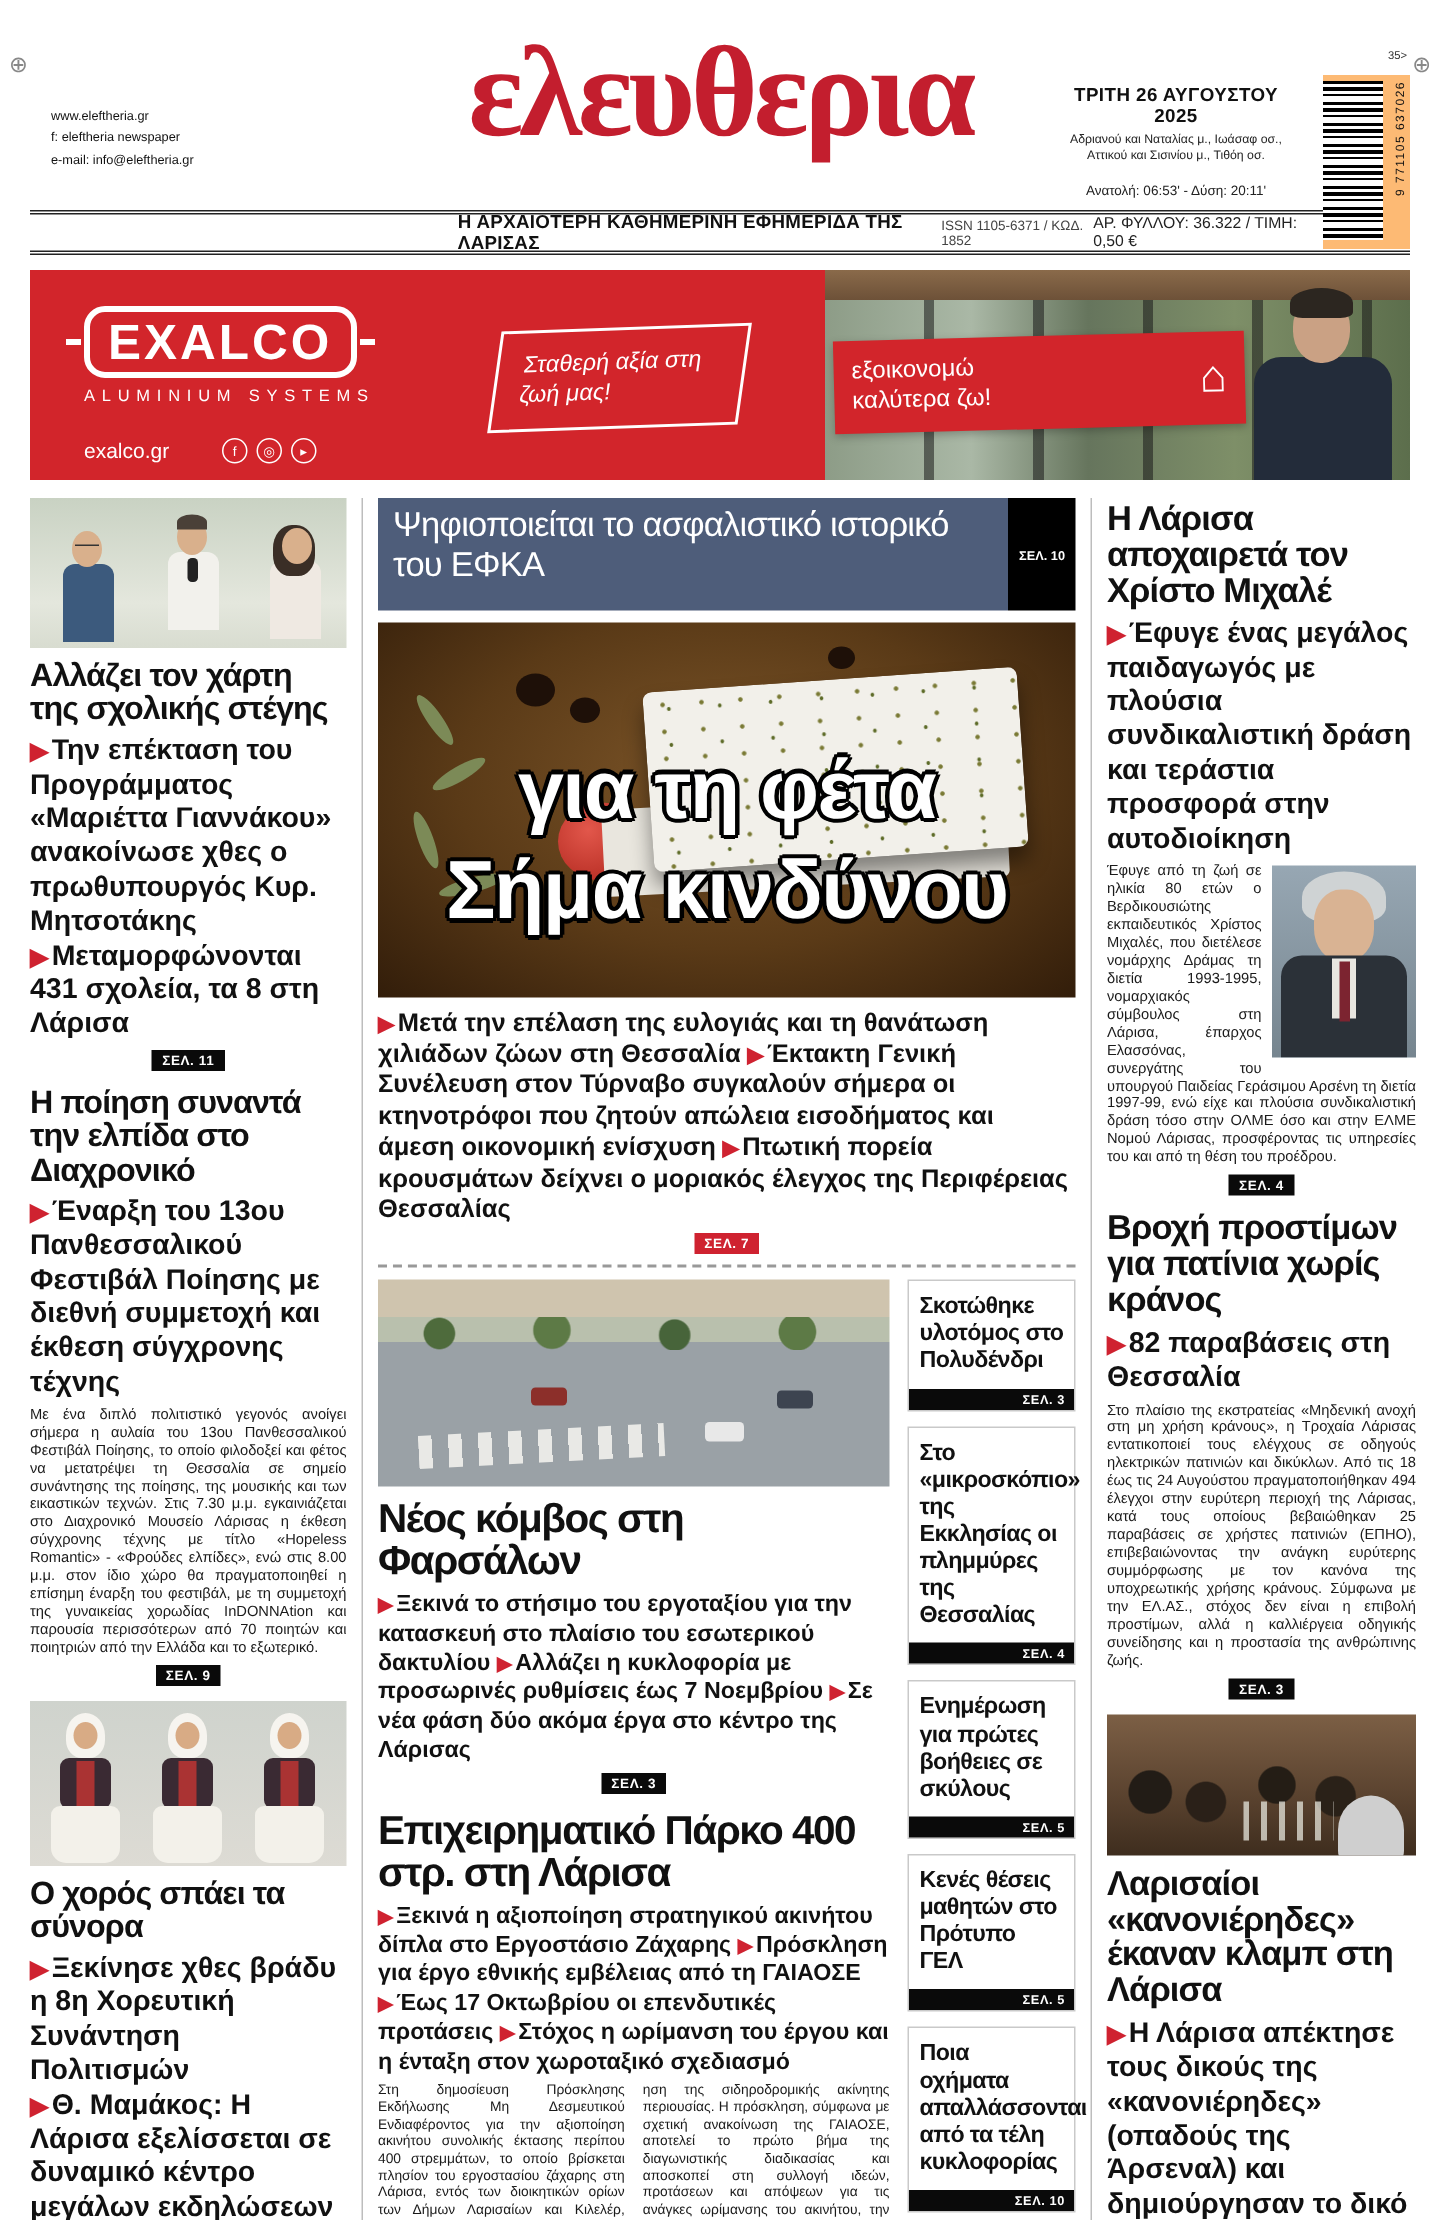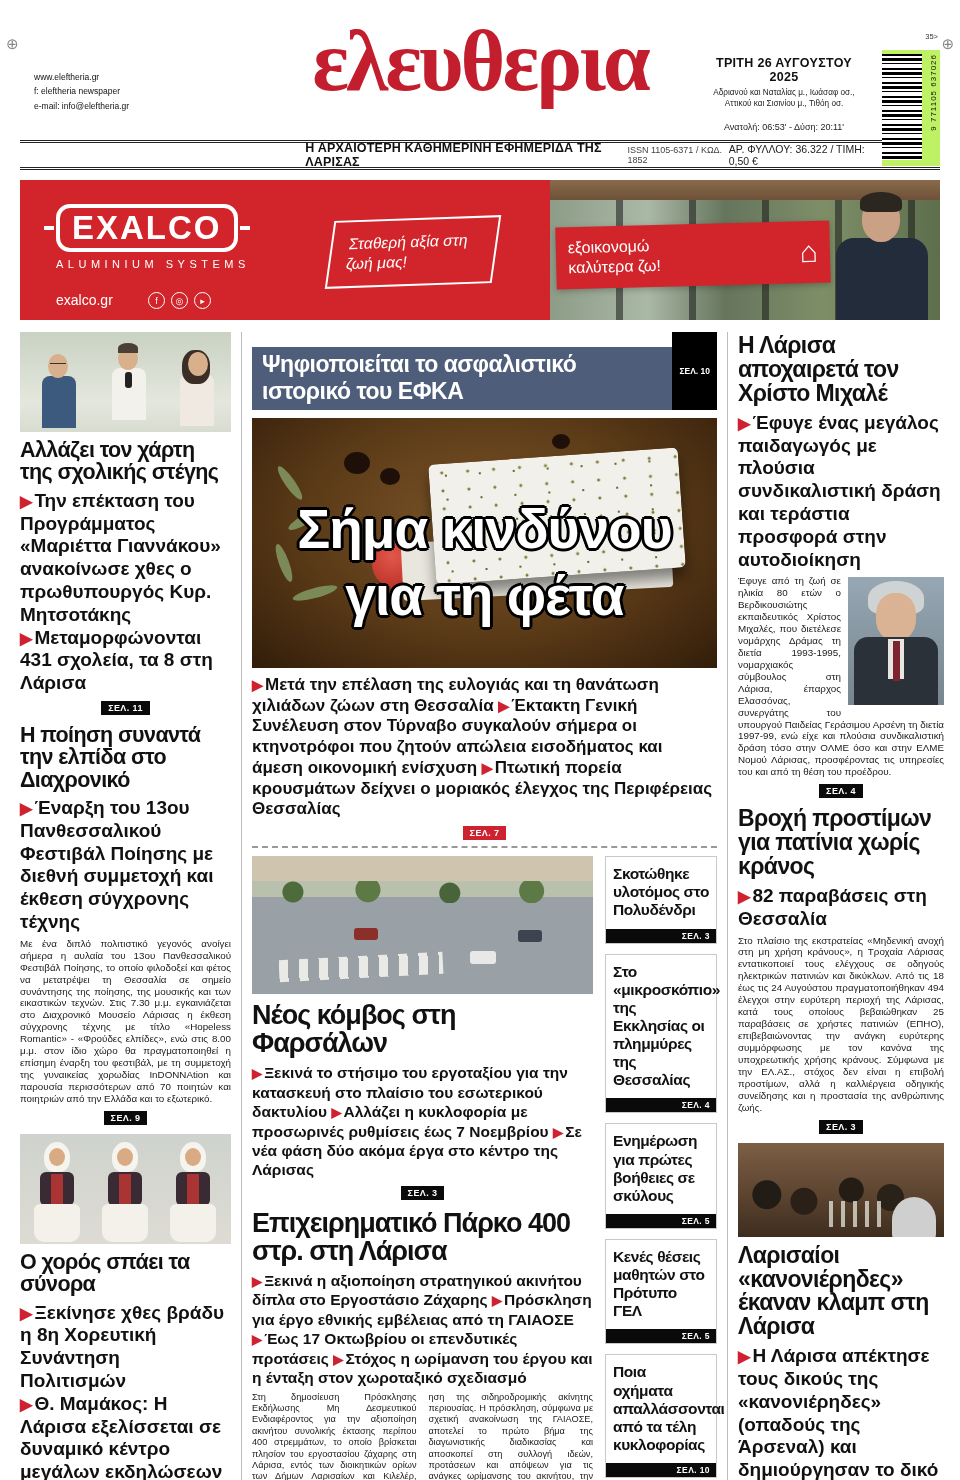--- a/index.html
+++ b/index.html
@@ -12,21 +12,21 @@
 
   
   .masthead{position:relative;height:140px;}
   .m-contacts{position:absolute;left:34px;top:70px;font-size:8.5px;line-height:1.7;color:#111;}
   .m-logo{position:absolute;left:0;right:0;top:18px;text-align:center;color:#c31e2e;
           font-family:"Liberation Serif",serif;font-weight:700;font-size:86px;line-height:1;letter-spacing:-3px;}
   .m-right{position:absolute;right:96px;top:56px;width:160px;text-align:center;}
   .m-date{font-weight:700;font-size:12.5px;letter-spacing:0.3px;}
   .m-saints{font-size:8.2px;line-height:1.4;margin-top:3px;color:#222;}
   .m-sun{font-size:9px;margin-top:12px;color:#222;}
-  .barcode-wrap{position:absolute;right:20px;top:50px;width:58px;height:116px;background:#bef264;z-index:5;}
+  .barcode-wrap{position:absolute;right:20px;top:50px;width:58px;height:116px;background:#fdba74;z-index:5;}
   .barcode-top{position:absolute;right:2px;top:-18px;font-size:7.5px;color:#333;}
   .barcode-bars{position:absolute;left:0;top:4px;width:40px;height:106px;
       background:repeating-linear-gradient(180deg,#000 0 2px,#fff 2px 4px,#000 4px 7px,#fff 7px 9px,#000 9px 10px,#fff 10px 14px);}
   .barcode-num{position:absolute;right:2px;top:4px;writing-mode:vertical-rl;transform:rotate(180deg);font-size:8px;letter-spacing:1px;color:#111;}
 
   .strip{display:flex;align-items:center;margin:0 20px;height:24px;border-top:3px double #222;border-bottom:3px double #222;}
   .strip-spacer{width:330px;}
   .strip-sub{font-weight:700;font-size:12.5px;letter-spacing:0.2px;}
   .strip-issn{font-size:9px;color:#444;margin-left:16px;}
   .strip-issue{margin-left:auto;font-size:10.5px;margin-right:66px;color:#222;}
@@ -115,21 +115,21 @@
       radial-gradient(circle at 52% 64%,#cf4fb0 0 7px,transparent 9px),
       radial-gradient(circle at 66% 76%,#4f6fcf 0 6px,transparent 8px),
       radial-gradient(circle at 44% 84%,#e0609a 0 6px,transparent 8px),
       radial-gradient(circle at 25% 82%,#3fae8a 0 5px,transparent 7px),
       radial-gradient(ellipse at 55% 0%,#5a4a80 0%,#241a3e 55%,#15102a 100%);}
   .singer{position:absolute;right:10px;top:26px;width:30px;height:80px;background:#efe9df;border-radius:10px 10px 0 0;}
   .singer::before{content:"";position:absolute;left:7px;top:-14px;width:16px;height:16px;background:#d8b27e;border-radius:50%;}
 
   
   .efka{display:flex;align-items:stretch;margin:0 0 8px;}
-  .efka-bar{flex:1;background:#4e5d7a;color:#fff;font-weight:700;font-size:23px;letter-spacing:-0.5px;padding:4px 10px 5px;margin-top:15px;}
+  .efka-bar{flex:1;background:#4e5d7a;color:#fff;font-weight:400;font-size:23px;letter-spacing:-0.5px;padding:4px 10px 17px;}
   .efka-page{background:#000;color:#fff;font-size:8.5px;font-weight:700;display:flex;align-items:center;padding:0 7px;}
 
   .ph-feta{height:250px;background:radial-gradient(ellipse at 50% 42%,#7d5629 0%,#5a3a17 55%,#321d0a 100%);}
   .feta-block{position:absolute;left:180px;top:38px;width:250px;height:120px;background:#f2f0ea;border-radius:6px;transform:rotate(-4deg);
       background-image:radial-gradient(circle,#7a7a35 1.2px,transparent 1.8px),radial-gradient(circle,#5d6b28 1px,transparent 1.5px);
       background-size:26px 18px,34px 24px;box-shadow:0 10px 14px rgba(0,0,0,.45);}
   .feta-block2{position:absolute;left:150px;top:118px;width:270px;height:58px;background:#e9e6de;border-radius:4px;transform:rotate(-3deg);}
   .olive{position:absolute;width:26px;height:22px;background:#1e1008;border-radius:50%;}
   .ol1{left:92px;top:34px;} .ol2{left:128px;top:50px;width:20px;height:17px;} .ol3{left:300px;top:16px;width:18px;height:15px;}
   .tomato{position:absolute;left:120px;top:120px;width:58px;height:52px;background:radial-gradient(circle at 35% 35%,#e2574b,#a81f16);border-radius:50%;}
@@ -344,22 +344,22 @@
           <div class="leaf lf2"></div>
           <div class="leaf lf3"></div>
           <div class="leaf lf4"></div>
         <div class="olive ol1"></div>
           <div class="olive ol2"></div>
           <div class="olive ol3"></div>
         <div class="tomato"></div>
         <div class="feta-block2"></div>
         <div class="feta-block"></div>
         <div class="feta-title">
+          <div>για τη φέτα</div>
           <div>Σήμα κινδύνου</div>
-          <div>για τη φέτα</div>
         </div>
       </div>
 
       <p class="inline-deck deck-feta">
         <span class="seg">Μετά την επέλαση της ευλογιάς και τη θανάτωση χιλιάδων ζώων στη Θεσσαλία</span>
         <span class="seg">Έκτακτη Γενική Συνέλευση στον Τύρναβο συγκαλούν σήμερα οι κτηνοτρόφοι που ζητούν απώλεια εισοδήματος και άμεση οικονομική ενίσχυση</span>
         <span class="seg">Πτωτική πορεία κρουσμάτων δείχνει ο μοριακός έλεγχος της Περιφέρειας Θεσσαλίας</span>
       </p>
       <div class="badge-row" style="margin-bottom:2px;"><span class="badge red">ΣΕΛ. 7</span></div>
       <hr class="dashed">

